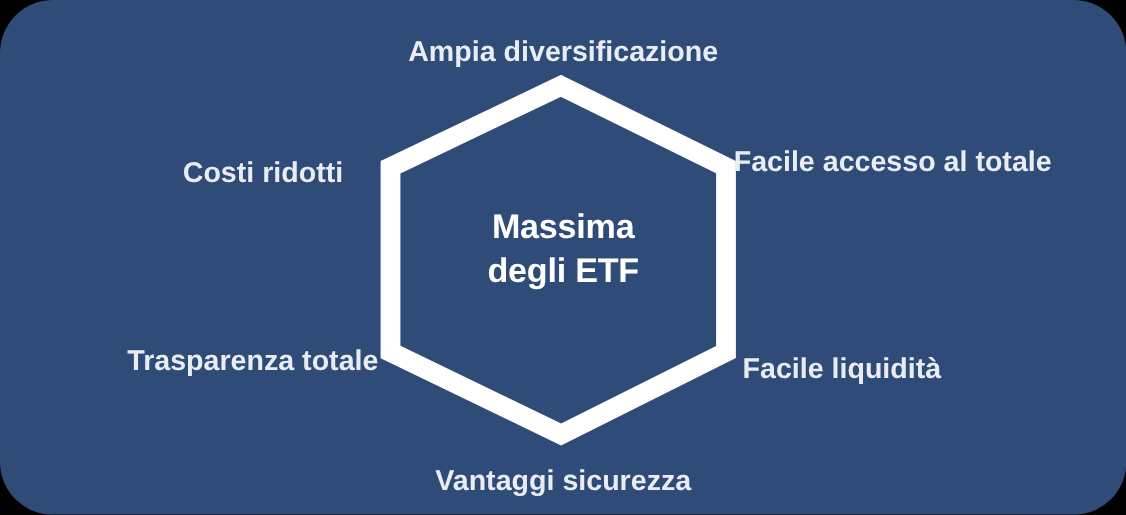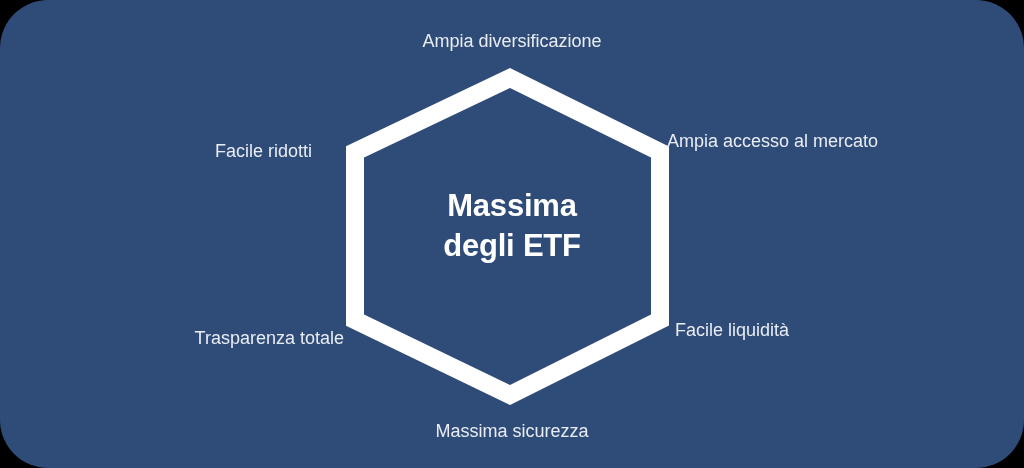--- a/index.html
+++ b/index.html
@@ -46,50 +46,50 @@
     font-weight: bold;
     line-height: 1.28;
     letter-spacing: -0.2px;
     white-space: pre-line;
   }
 
   
   .spoke-label {
     position: absolute;
     color: #e9edf3;
-    font-size: 18px;
-    font-weight: 400;
+    font-size: 26px;
+    font-weight: 700;
     line-height: 1.2;
     white-space: nowrap;
   }
 
   .lbl-top            { left: 0;     top: 31px;  width: 1024px; text-align: center; }
   .lbl-bottom         { left: 0;     top: 421px; width: 1024px; text-align: center; }
   .lbl-upper-left     { right: 712px; top: 141px; text-align: right; }
-  .lbl-lower-left     { right: 680px; top: 328px; text-align: left; }
+  .lbl-lower-left     { right: 680px; top: 312px; text-align: left; }
   .lbl-upper-right    { left: 667px;  top: 131px; text-align: left; }
   .lbl-lower-right    { left: 675px;  top: 320px; text-align: left; }
 </style>
 </head>
 <body>
 
 <div id="infographic" style="background: rgb(47, 75, 119); border-radius: 48px;">
 
   <svg id="hex-svg" viewBox="0 0 1024 468" xmlns="http://www.w3.org/2000/svg">
     <polygon id="hex-shape" points="510,78 660,152 660,320 510,395 355,320 355,152" fill="none" stroke="#ffffff" stroke-width="18" stroke-linejoin="miter" stroke-miterlimit="10"></polygon>
   </svg>
 
   <div id="center-title" style="color: rgb(255, 255, 255);">Massima
 degli ETF</div>
 
   <div class="spoke-label lbl-top" style="color: rgb(233, 237, 243);">Ampia diversificazione</div>
 
-  <div class="spoke-label lbl-upper-right" style="color: rgb(233, 237, 243);">Ampia accesso al mercato</div>
+  <div class="spoke-label lbl-upper-right" style="color: rgb(233, 237, 243);">Facile accesso al totale</div>
 
   <div class="spoke-label lbl-lower-right" style="color: rgb(233, 237, 243);">Facile liquidità</div>
 
-  <div class="spoke-label lbl-bottom" style="color: rgb(233, 237, 243);">Massima sicurezza</div>
+  <div class="spoke-label lbl-bottom" style="color: rgb(233, 237, 243);">Vantaggi sicurezza</div>
 
   <div class="spoke-label lbl-lower-left" style="color: rgb(233, 237, 243);">Trasparenza totale</div>
 
-  <div class="spoke-label lbl-upper-left" style="color: rgb(233, 237, 243);">Facile ridotti</div>
+  <div class="spoke-label lbl-upper-left" style="color: rgb(233, 237, 243);">Costi ridotti</div>
 
 </div>
 
 </body></html>

